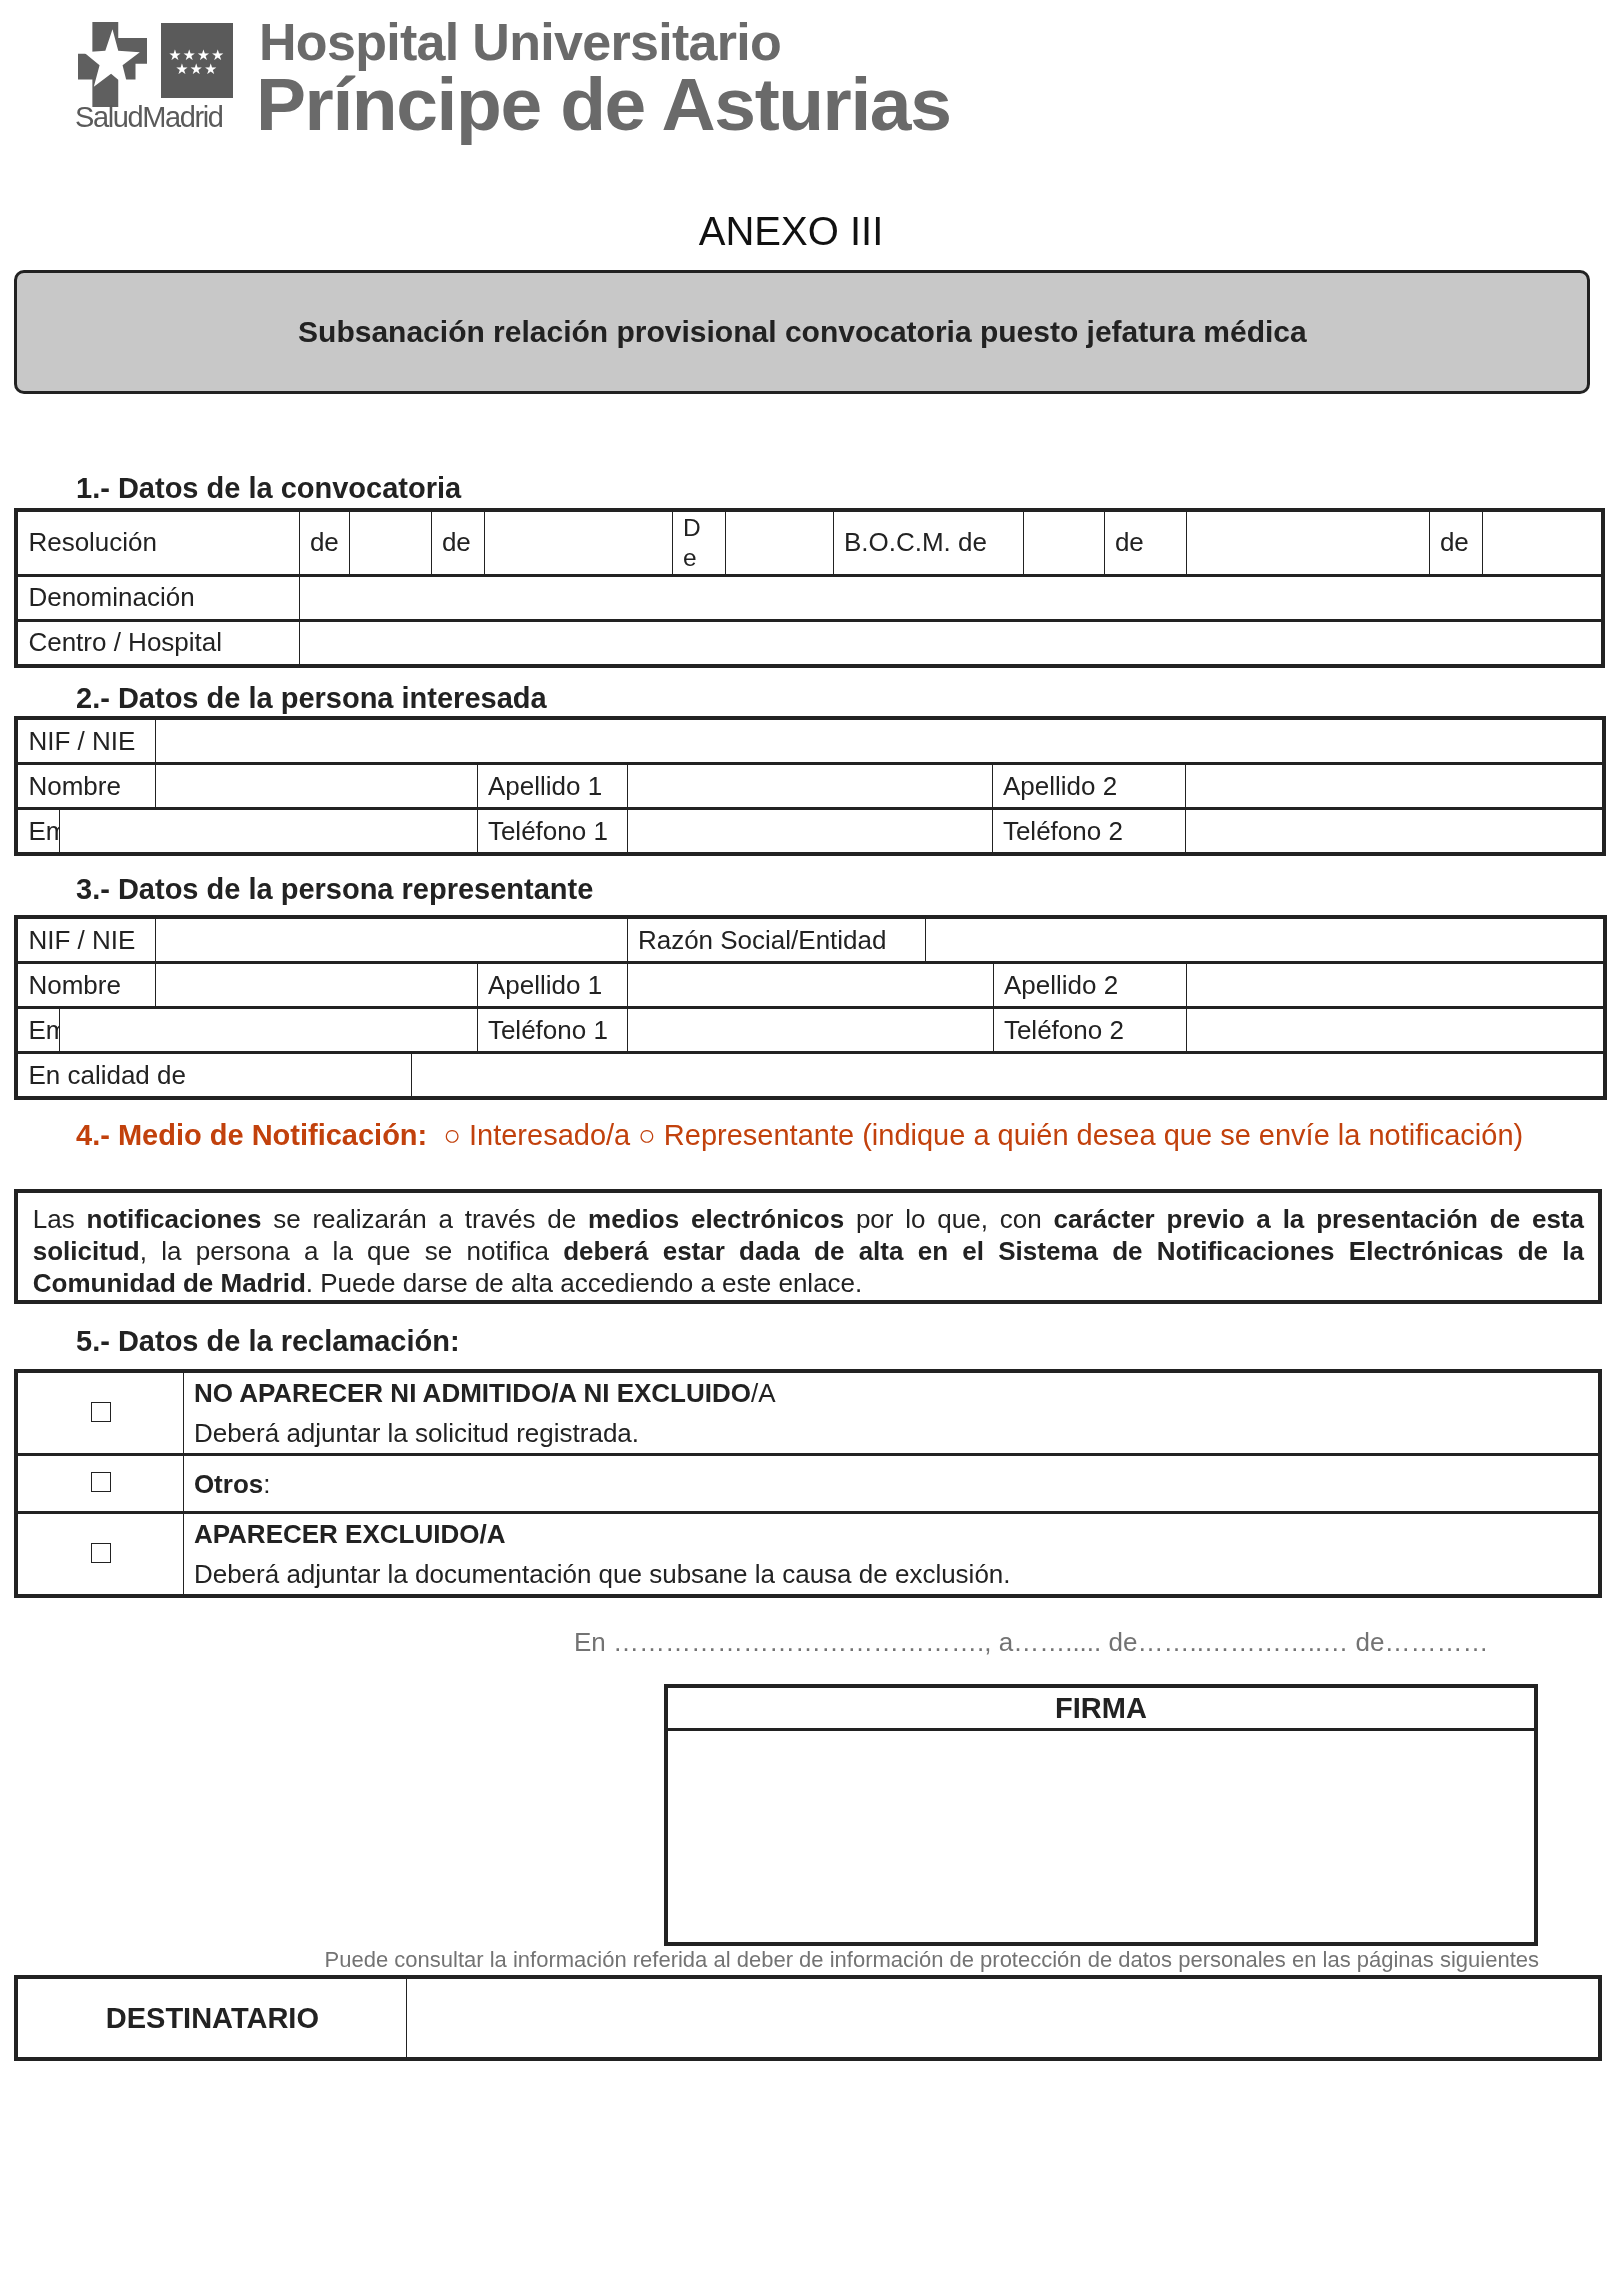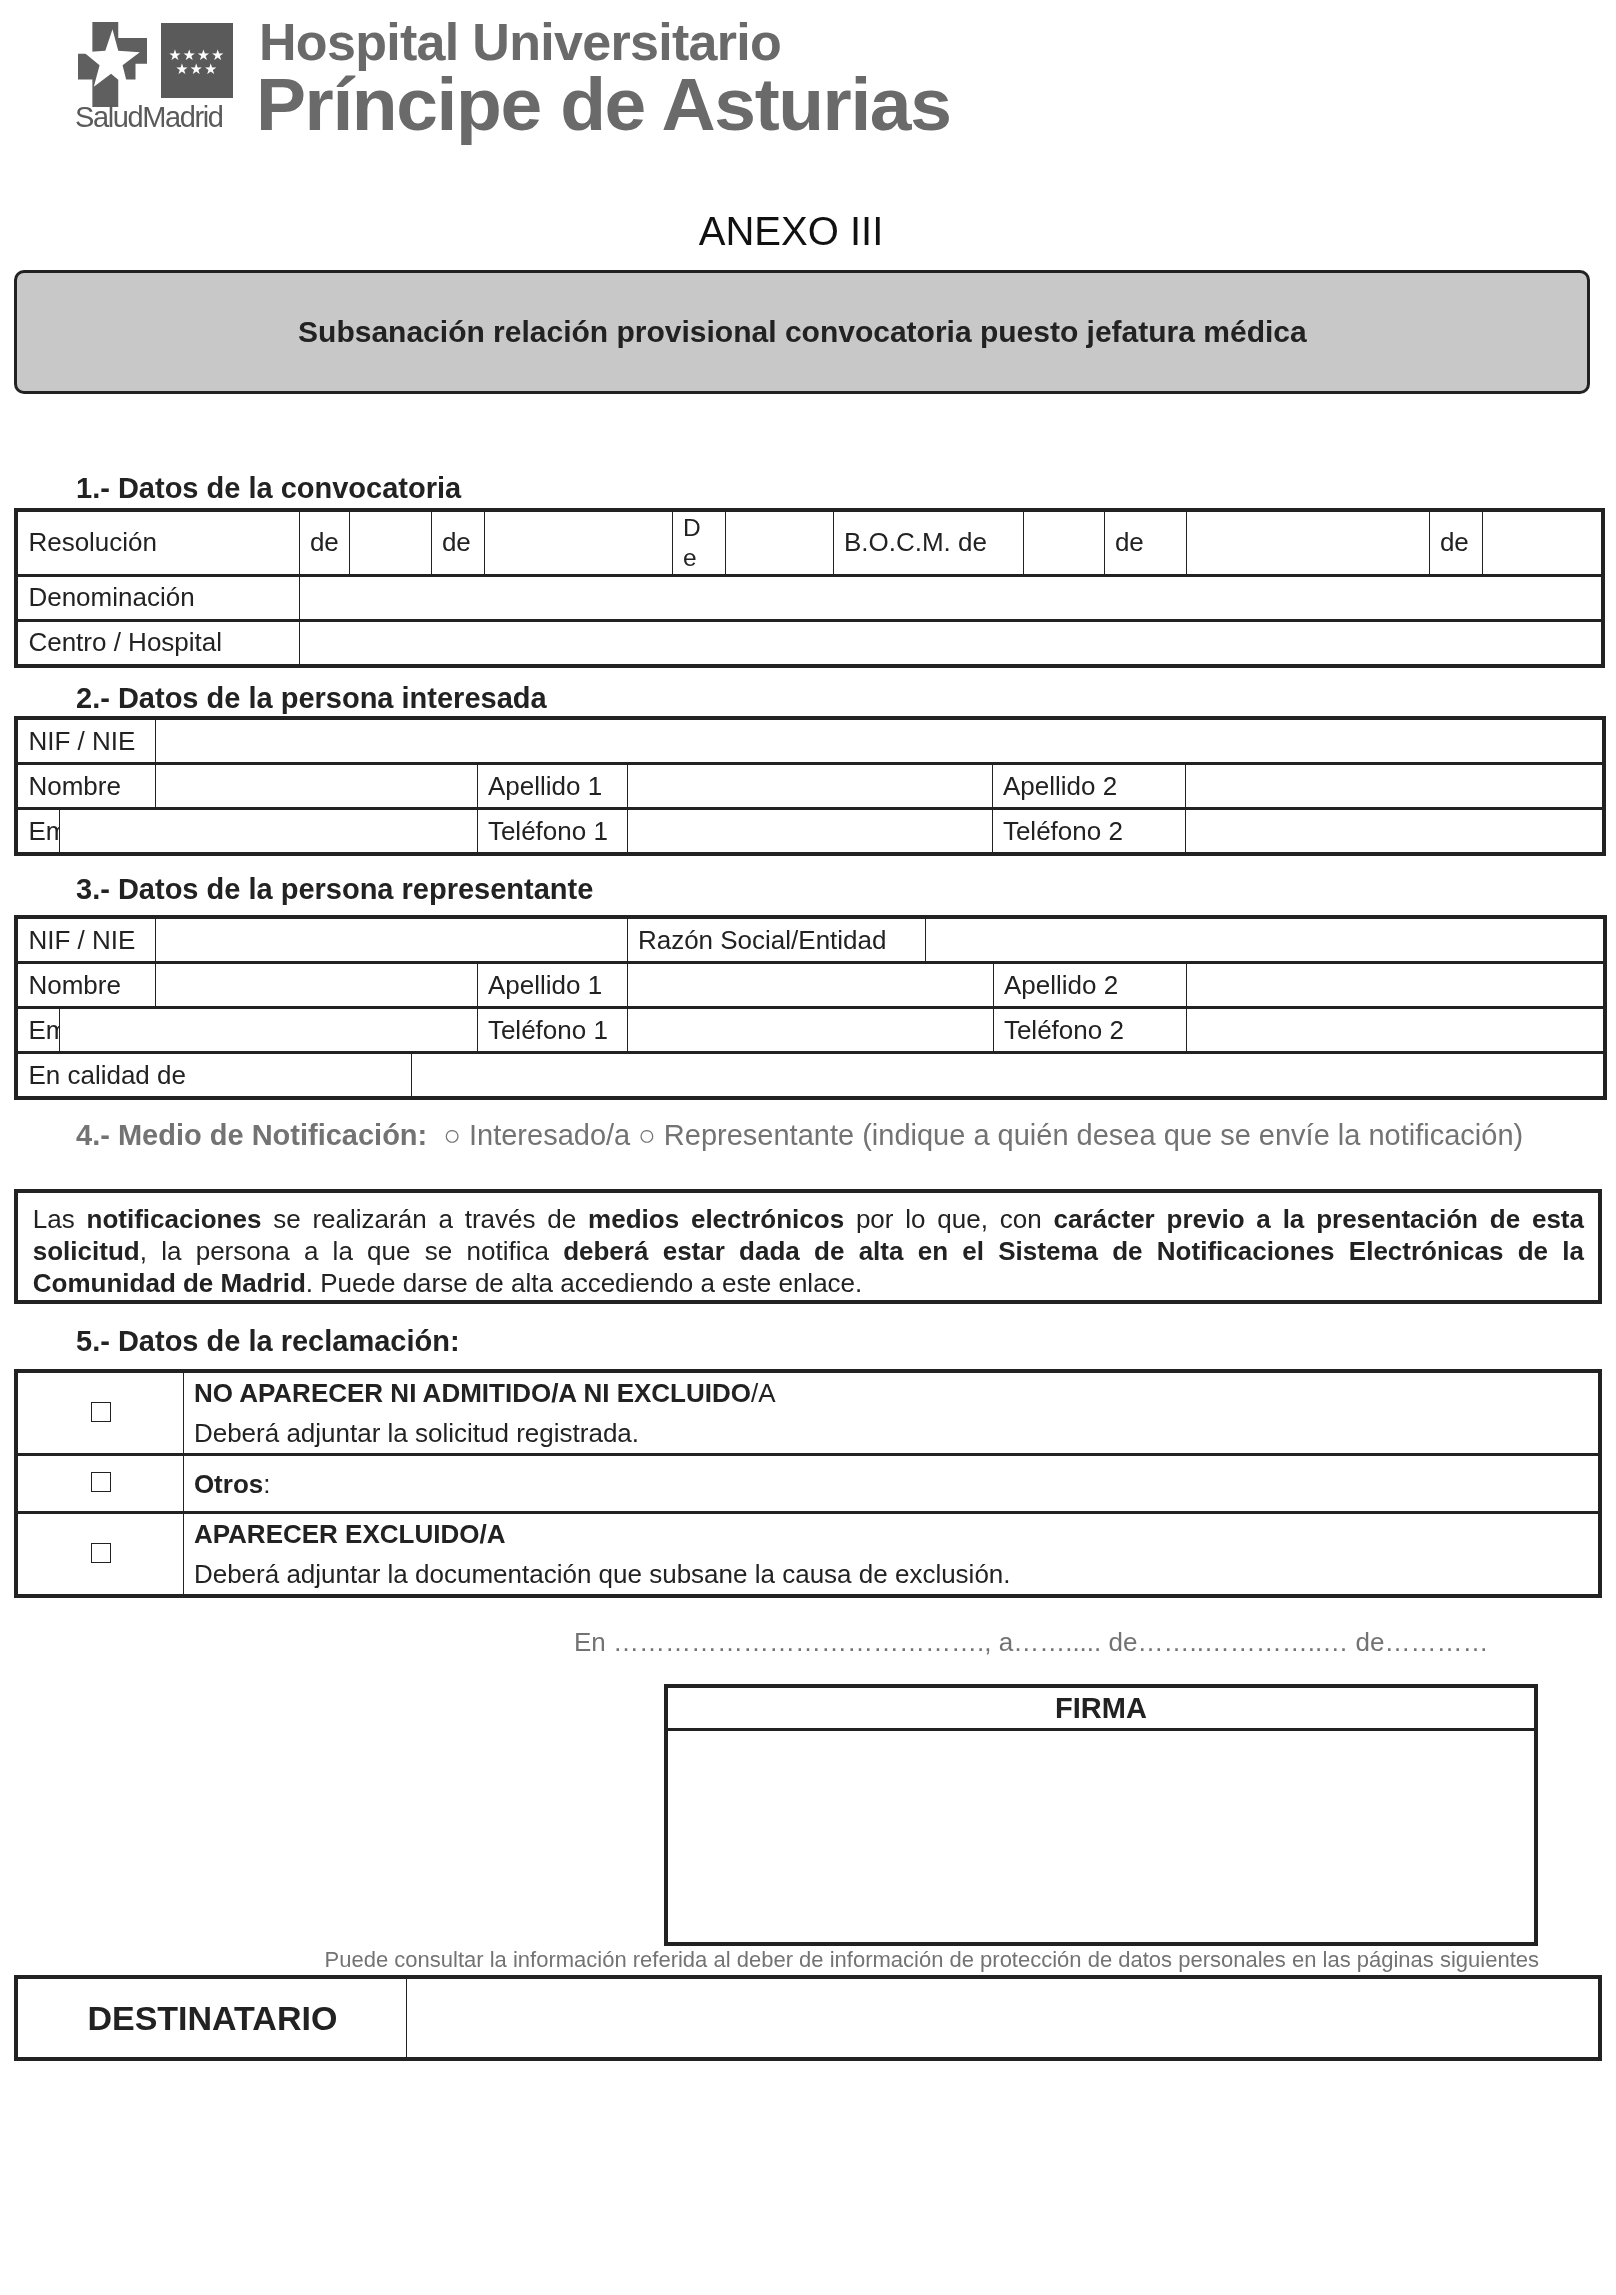--- a/index.html
+++ b/index.html
@@ -14,38 +14,38 @@
 
   .anexo { position:absolute; left:0; width:1582px; top:209px; text-align:center; font-size:40px; color:#111; }
   .titlebox { position:absolute; left:14.4px; top:270px; width:1576px; height:124px; background:#c8c8c8; border:3.6px solid #222; border-radius:10px; box-sizing:border-box; display:flex; align-items:center; justify-content:center; font-size:30px; font-weight:bold; color:#222; }
 
   .sec-title { position:absolute; left:76px; font-size:29px; font-weight:bold; color:#222; white-space:nowrap; }
   table.form { position:absolute; left:14.4px; width:1588px; border-collapse:collapse; border:4.3px solid #222; table-layout:fixed; }
   table.form td { border:1.4px solid #222; font-size:26px; padding:0 10px; height:42px; vertical-align:middle; white-space:nowrap; overflow:hidden; }
   table.form tr + tr td { border-top-width:3.6px; }
   .cell-label { color:#222; }
 
-  .notif-line { position:absolute; left:76px; top:1118px; width:1510px; font-size:29px; line-height:35px; color:#737373; }
+  .notif-line { position:absolute; left:76px; top:1118px; width:1510px; font-size:29px; line-height:35px; color:#c2410c; }
   .notif-line b { font-weight:bold; }
   .notif-box { position:absolute; left:14.4px; top:1189px; width:1588px; height:115px; border:4.3px solid #222; box-sizing:border-box; padding:10px 14.4px; font-size:26px; line-height:32px; text-align:justify; color:#222; }
   .notif-box b { font-weight:bold; }
 
   table.claims { position:absolute; left:14.4px; top:1369px; width:1588px; border-collapse:collapse; border:4.3px solid #222; table-layout:fixed; }
   table.claims td { border:1.4px solid #222; font-size:26px; vertical-align:middle; padding:0 10px; }
   table.claims tr + tr td { border-top-width:3.6px; }
   .chk { display:inline-block; width:20px; height:20px; border:1.4px solid #222; box-sizing:border-box; }
   .claim-title { font-weight:bold; line-height:40px; }
   .claim-sub { line-height:40px; }
 
   .date-line { position:absolute; left:574px; top:1627px; font-size:26px; color:#737373; white-space:nowrap; letter-spacing:0px; }
   .firma { position:absolute; left:664px; top:1684px; width:874px; height:262px; border:4.3px solid #222; box-sizing:border-box; }
   .firma-head { height:40px; border-bottom:3.6px solid #222; text-align:center; font-size:29px; font-weight:bold; line-height:40px; }
   .privacy { position:absolute; left:214px; top:1947px; width:1325px; text-align:right; font-size:22px; color:#737373; white-space:nowrap; }
   .dest { position:absolute; left:14.4px; top:1975px; width:1588px; height:86px; border:4.3px solid #222; box-sizing:border-box; display:flex; }
-  .dest-label { width:388px; border-right:1.4px solid #222; display:flex; align-items:center; justify-content:center; font-size:34px; font-weight:bold; }
+  .dest-label { width:388px; border-right:1.4px solid #222; display:flex; align-items:center; justify-content:center; font-size:29px; font-weight:bold; }
   .dest-value { flex:1; }
 </style>
 </head>
 <body>
 
 <svg class="logo-cross" viewBox="0 0 96 118">
   <path d="M20 0 H56 V22 H96 V58 H80 V80 H56 V118 H20 V80 H0 V44 H20 Z" fill="#5f5f5f"></path>
   <polygon points="48,10 56,40 86,42 62,60 70,92 46,72 22,90 30,60 8,42 38,40" fill="#ffffff"></polygon>
 </svg>
 <div class="logo-flag">

